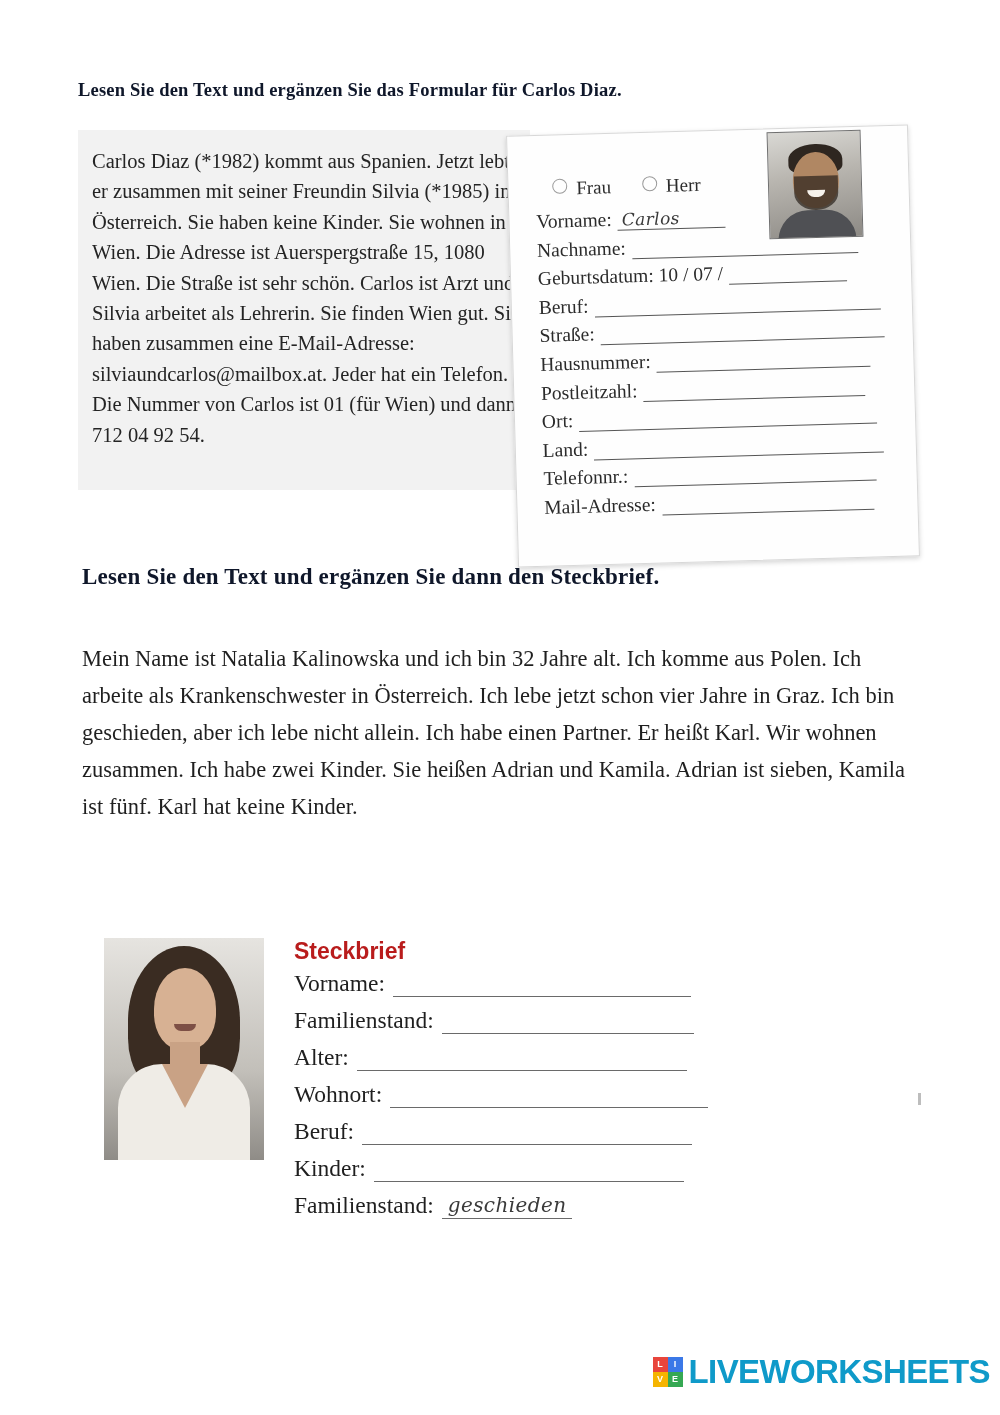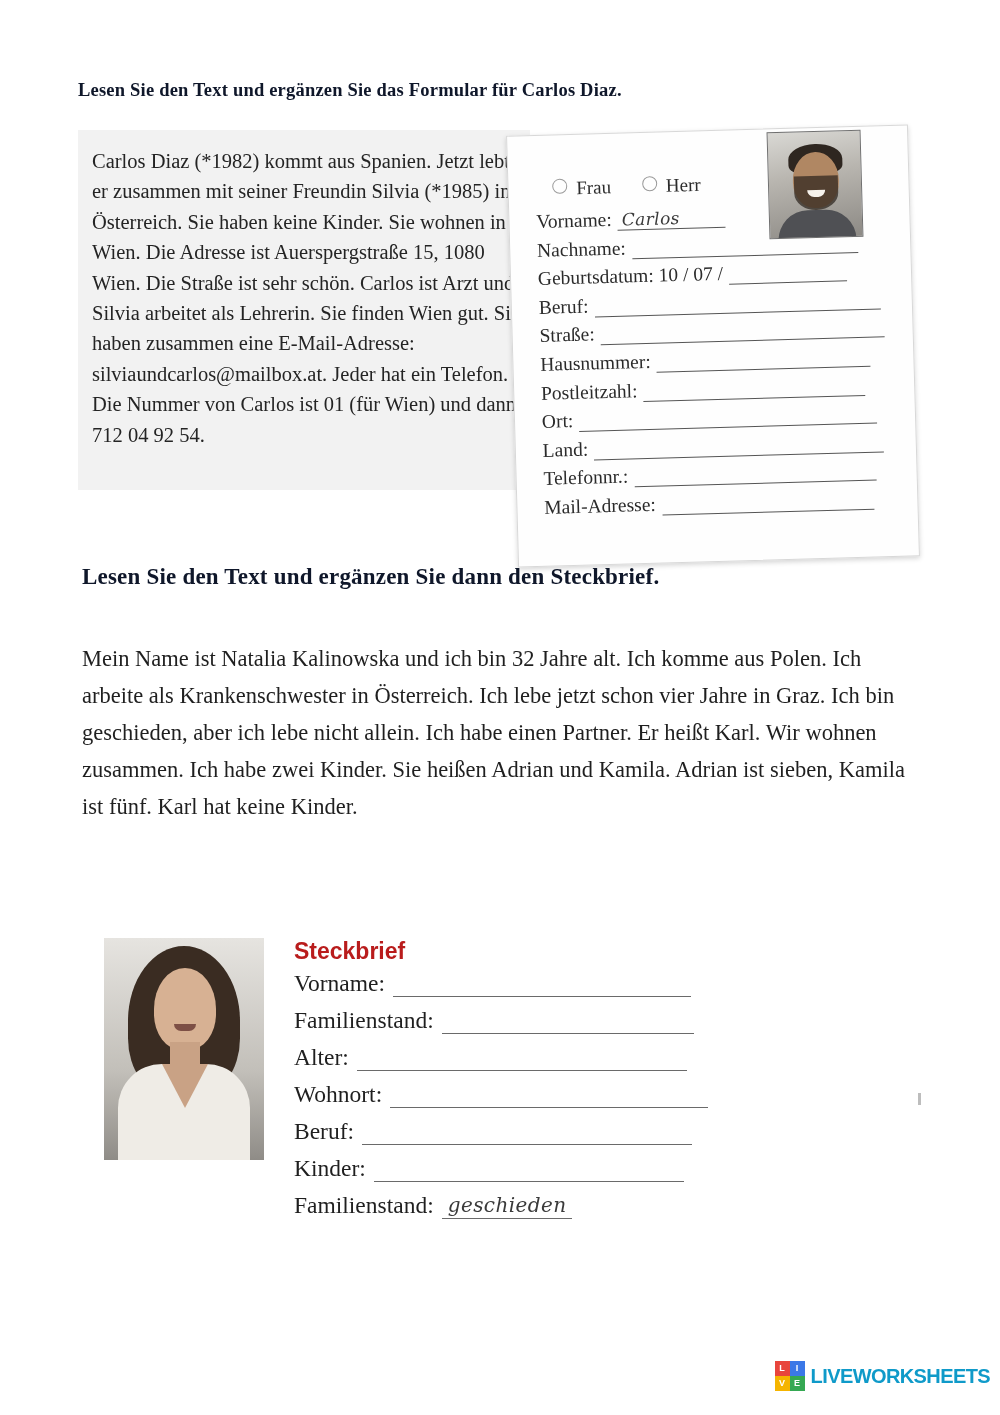--- a/index.html
+++ b/index.html
@@ -339,21 +339,21 @@
     line-height: 15px;
     text-align: center;
   }
   #footer-logo .m1 { background: #e8453c; }
   #footer-logo .m2 { background: #3b78e7; }
   #footer-logo .m3 { background: #f5b400; }
   #footer-logo .m4 { background: #35a853; }
   #footer-logo .word {
     font-family: "Liberation Sans", sans-serif;
     font-weight: bold;
-    font-size: 20px;
+    font-size: 33px;
     letter-spacing: -0.6px;
     color: #0f9ac9;
   }
 </style>
 </head>
 <body>
 
 <div class="task-heading" id="heading1">Lesen Sie den Text und ergänzen Sie das Formular für Carlos Diaz.</div>
 
 <div id="text-block-1"></div>

